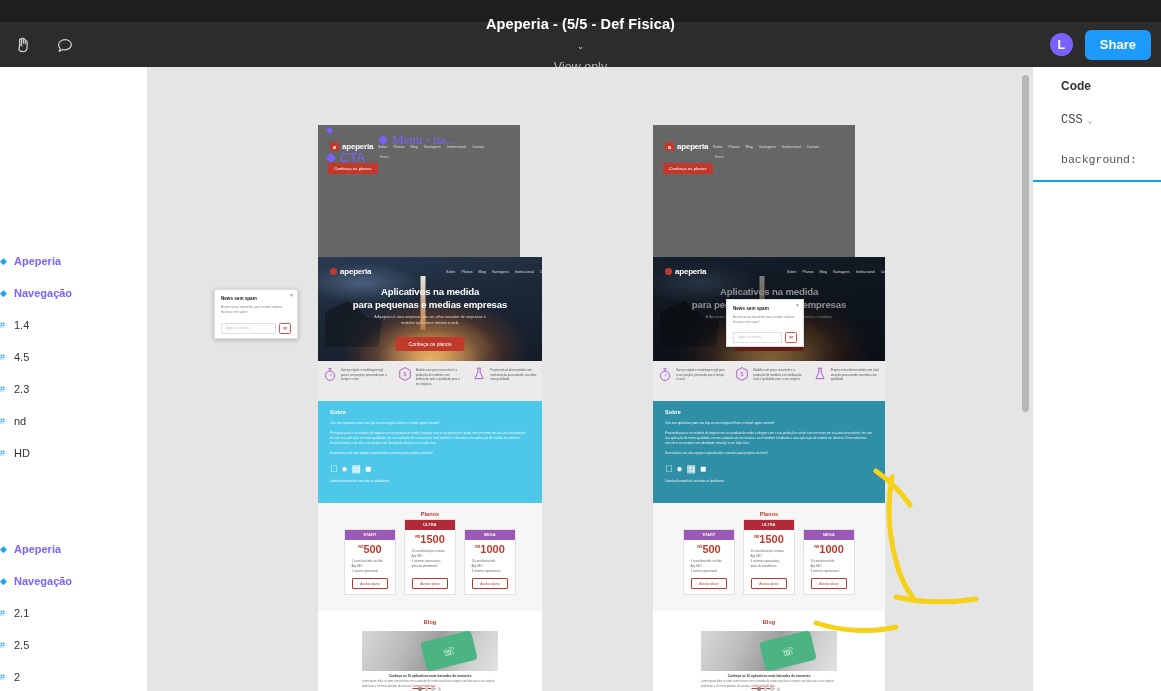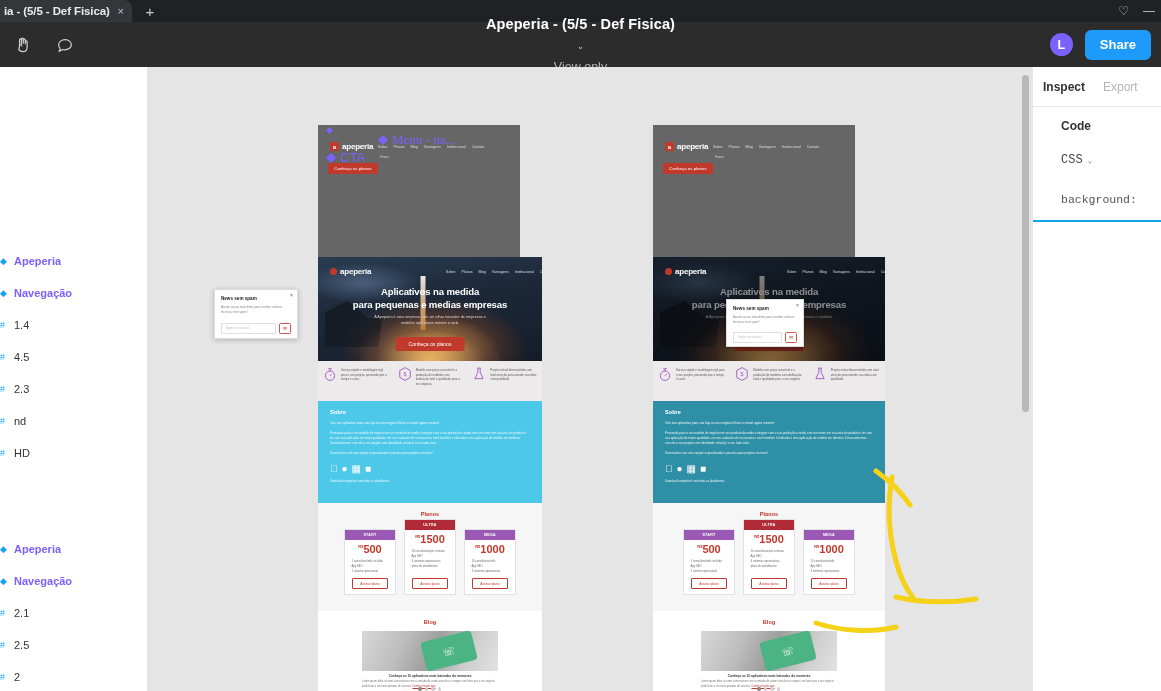--- a/index.html
+++ b/index.html
@@ -248,31 +248,20 @@
   .toast-action { color: #fff; font-size: 14px; font-weight: bold; }
 
   
   .ink { position: absolute; left: 148px; top: 0; width: 884px; height: 624px; pointer-events: none; z-index: 35; }
 </style>
 </head>
 <body>
 
 <div id="app">
 
-  <div class="tabstrip">
-    <div class="tab">
-      <span class="tab-title">ia - (5/5 - Def Fisica)</span>
-      <span class="tab-close">×</span>
-    </div>
-    <div class="newtab">+</div>
-    <div class="tabstrip-right">
-      <span class="tsr-icon">♡</span>
-      <span class="tsr-icon">—</span>
-    </div>
-  </div>
 
   <div class="toolbar">
     <div class="tb-left">
       <div class="tb-btn">
         <svg width="19" height="19" viewBox="0 0 24 24" fill="none" stroke="#d4d4d4" stroke-width="1.5" stroke-linecap="round" stroke-linejoin="round">
           <path d="M7 11V6.2a1.2 1.2 0 012.4 0V11m0-.6V5.2a1.2 1.2 0 012.4 0v5.2m0-.4V6.2a1.2 1.2 0 012.4 0v4.6m0 .2V8.6a1.2 1.2 0 012.4 0V15c0 3.4-2.2 6-5.6 6-2.4 0-3.7-.8-5-2.6L7 14.4c-.5-.8-.3-1.6.4-2s1.5-.2 2 .5l.6.9"></path>
         </svg>
       </div>
       <div class="tb-btn">
         <svg width="18" height="18" viewBox="0 0 24 24" fill="none" stroke="#d4d4d4" stroke-width="1.5" stroke-linecap="round" stroke-linejoin="round">
@@ -691,24 +680,20 @@
           <path d="M596 410 c -6 34, -2 62, 4 84 c 4 16, 10 28, 18 38"></path>
           <path d="M580 404 c 14 10, 26 22, 34 34"></path>
           <path d="M600 530 c 26 6, 54 6, 80 2"></path>
           <path d="M520 556 c 24 8, 56 10, 80 4"></path>
           <path d="M836 400 c 8 -14, 14 -30, 16 -44"></path>
         </g>
       </svg>
     </div>
 
     <div class="inspect">
-      <div class="ins-tabs">
-        <span class="ins-tab active">Inspect</span>
-        <span class="ins-tab">Export</span>
-      </div>
       <div class="ins-sec">
         <div class="ins-h">Code</div>
         <div class="ins-select">
           <span>CSS</span>
           <span class="cv">⌄</span>
         </div>
         <div class="ins-code">
           <span>background:</span>
           <span class="val">#FFFF</span>
         </div>

